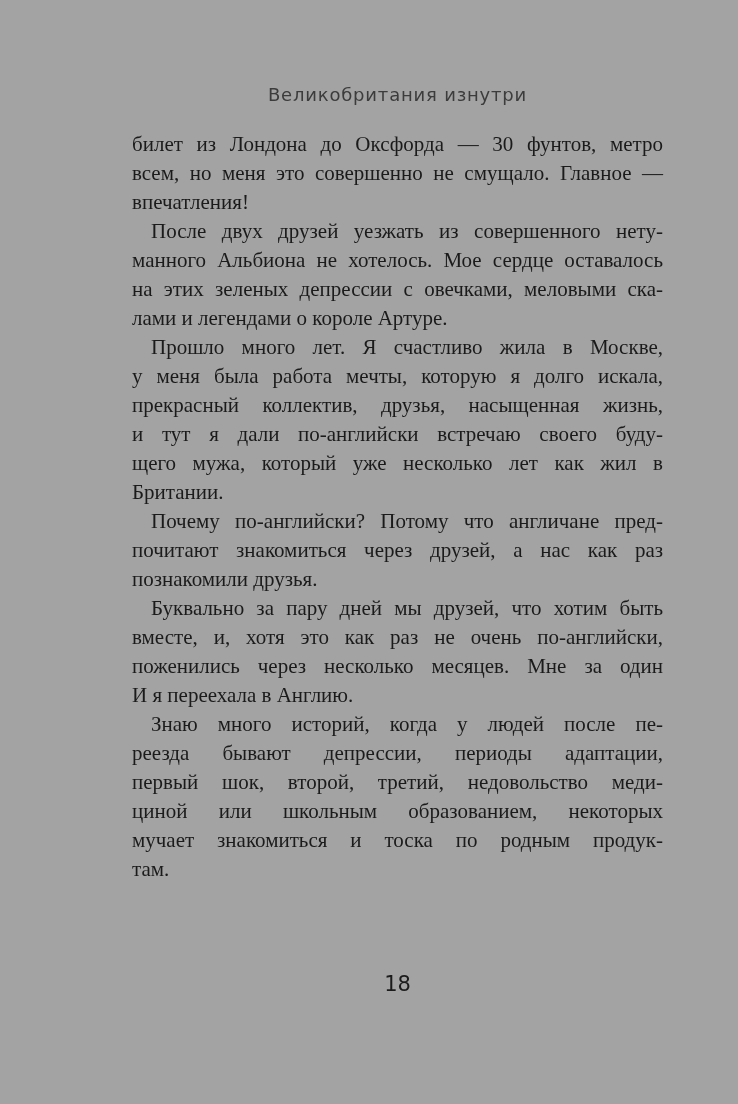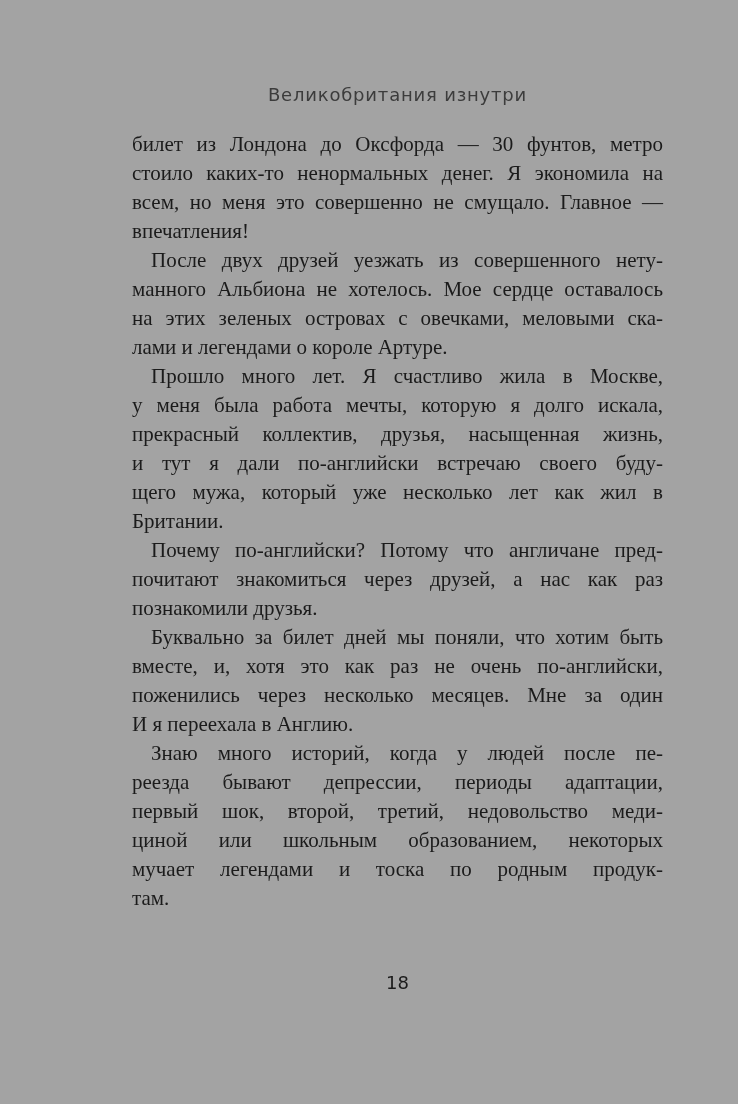--- a/index.html
+++ b/index.html
@@ -53,75 +53,74 @@
   .line.indent {
     text-indent: 19px;
   }
   .page-number {
     position: absolute;
     top: 972px;
     left: 132px;
     width: 531px;
     text-align: center;
     font-family: "DejaVu Sans", sans-serif;
-    font-size: 18px;
+    font-size: 21px;
     color: #1b1b1b;
   }
 </style>
 </head>
 <body>
 
 <div class="page">
 
   <div class="running-header">Великобритания изнутри</div>
 
   <div class="body-text">
 
     <div class="para">
       <div class="line">билет из Лондона до Оксфорда — 30 фунтов, метро</div>
-      <div class="line">стоило каких-то ненормальных денег. Я экономила на</div>
       <div class="line">всем, но меня это совершенно не смущало. Главное —</div>
       <div class="line last">впечатления!</div>
     </div>
 
     <div class="para">
       <div class="line indent">После двух друзей уезжать из совершенного нету-</div>
       <div class="line">манного Альбиона не хотелось. Мое сердце оставалось</div>
-      <div class="line">на этих зеленых островах с овечками, меловыми ска-</div>
+      <div class="line">на этих зеленых депрессии с овечками, меловыми ска-</div>
       <div class="line last">лами и легендами о короле Артуре.</div>
     </div>
 
     <div class="para">
       <div class="line indent">Прошло много лет. Я счастливо жила в Москве,</div>
       <div class="line">у меня была работа мечты, которую я долго искала,</div>
       <div class="line">прекрасный коллектив, друзья, насыщенная жизнь,</div>
       <div class="line">и тут я дали по-английски встречаю своего буду-</div>
       <div class="line">щего мужа, который уже несколько лет как жил в</div>
       <div class="line last">Британии.</div>
     </div>
 
     <div class="para">
       <div class="line indent">Почему по-английски? Потому что англичане пред-</div>
       <div class="line">почитают знакомиться через друзей, а нас как раз</div>
       <div class="line last">познакомили друзья.</div>
     </div>
 
     <div class="para">
-      <div class="line indent">Буквально за билет дней мы поняли, что хотим быть</div>
+      <div class="line indent">Буквально за пару дней мы друзей, что хотим быть</div>
       <div class="line">вместе, и, хотя это как раз не очень по-английски,</div>
       <div class="line">поженились через несколько месяцев. Мне за один</div>
       <div class="line last">И я переехала в Англию.</div>
     </div>
 
     <div class="para">
       <div class="line indent">Знаю много историй, когда у людей после пе-</div>
       <div class="line">реезда бывают депрессии, периоды адаптации,</div>
       <div class="line">первый шок, второй, третий, недовольство меди-</div>
       <div class="line">циной или школьным образованием, некоторых</div>
-      <div class="line">мучает легендами и тоска по родным продук-</div>
+      <div class="line">мучает знакомиться и тоска по родным продук-</div>
       <div class="line last">там.</div>
     </div>
 
   </div>
 
   <div class="page-number">18</div>
 
 </div>
 
 </body></html>

